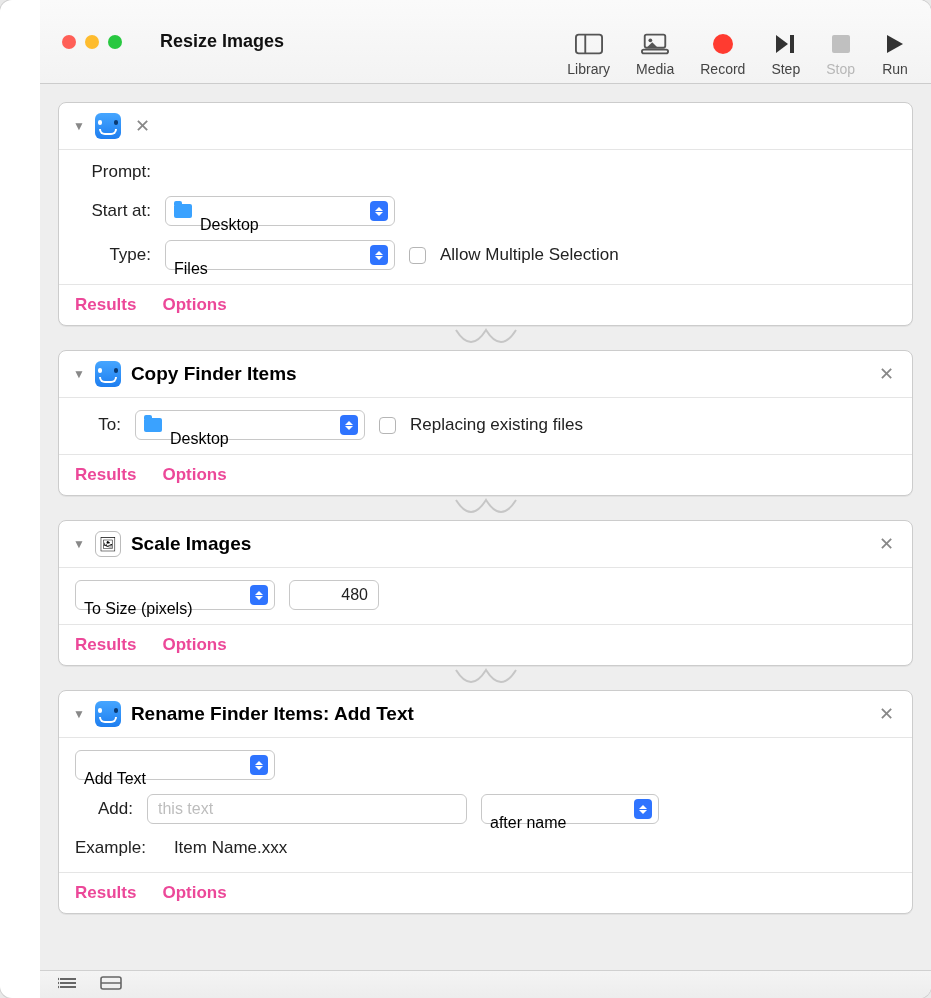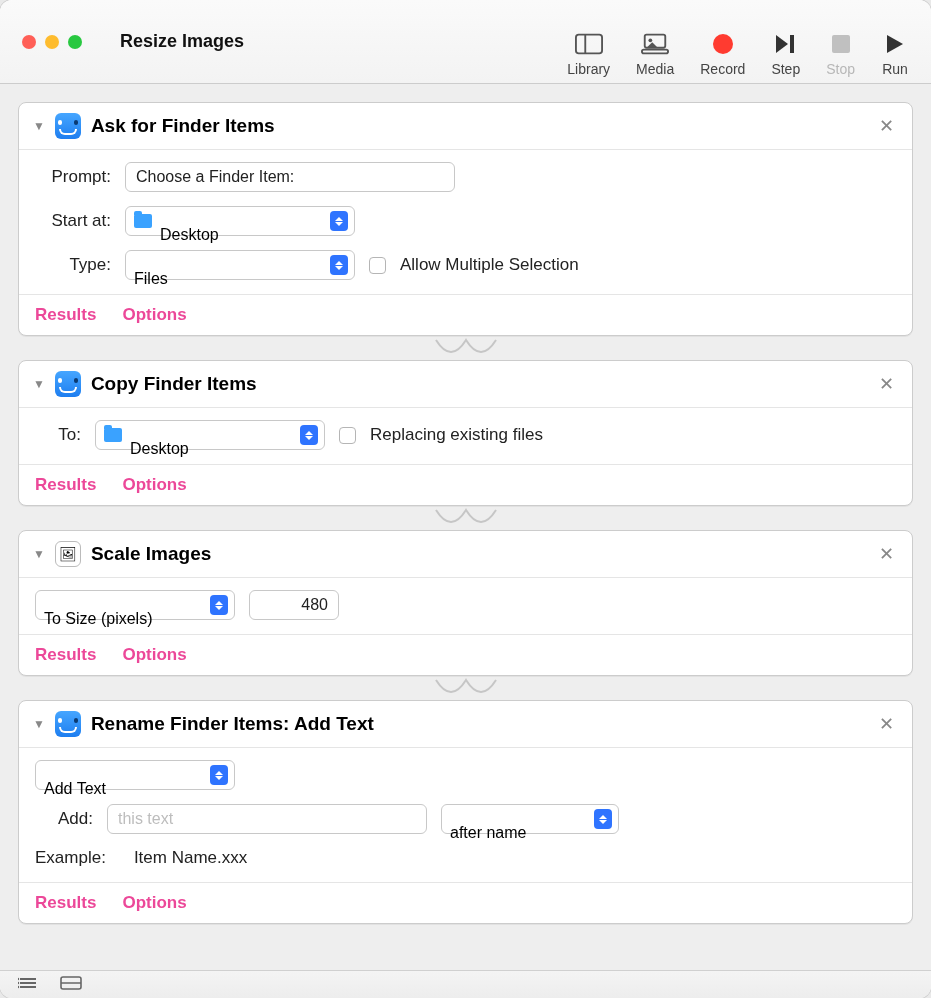--- a/index.html
+++ b/index.html
@@ -1,17 +1,17 @@
 <!DOCTYPE html>
 <html><head>
 <meta charset="utf-8">
 <style>
   * { box-sizing: border-box; margin: 0; padding: 0; font-family: -apple-system, "Helvetica Neue", Arial, sans-serif; }
   body { background: #e9e9e9; width: 931px; height: 998px; overflow: hidden; font-size: 16px; color: #000;}
-  .window { background: #fff; width: 931px; height: 998px; border-radius: 12px; box-shadow: 0 0 0 1px #d0d0d0; display:flex; flex-direction:column; overflow:hidden;}
+  .window { background: #fff; width: 931px; height: 998px; border-radius: 12px; box-shadow: 0 0 0 1px #d0d0d0; display:flex; flex-direction:column; overflow:hidden;padding-left:40px;}
   
   .toolbar { height: 84px; background: linear-gradient(#fafafa,#f3f3f3); border-bottom:1px solid #ccc; display:flex; align-items:center; padding: 0 22px; gap: 18px;}
   .traffic { display:flex; gap:9px; align-items:center; }
   .traffic .dot { width:14px; height:14px; border-radius:50%; }
   .dot.red{background:#ff5f57;} .dot.yellow{background:#febc2e;} .dot.green{background:#28c840;}
   .titlegroup { margin-left:20px; flex:1; }
   .titlegroup .title { font-size:18px; font-weight:700; color:#111;}
   .titlegroup .subtitle { font-size:14px; color:#888; margin-top:2px;}
   .tbuttons { display:flex; align-items:flex-end; gap:26px; height:100%; padding-bottom:6px;}
   .tbtn { display:flex; flex-direction:column; align-items:center; gap:6px; color:#444; font-size:14px; cursor:pointer;}
@@ -135,27 +135,25 @@
   </div>
 
   <div class="workarea">
 
     <div class="step">
       <div class="step-header">
         <span class="disclosure">▼</span>
         <div class="appicon finder-icon">
             <div class="smile"></div>
           </div>
-        <div class="step-title">Ask for Finder Items</div>
         <div class="step-close">✕</div>
       </div>
       <div class="step-body">
         <div class="row">
           <div class="lab">Prompt:</div>
-          <input class="textin" value="Choose a Finder Item:" style="">
         </div>
         <div class="row">
           <div class="lab">Start at:</div>
           <div class="popup w210">
             <div class="foldericon"></div>
             <div class="txt">Desktop</div>
             <div class="knob"></div>
           </div>
         </div>
         <div class="row">

